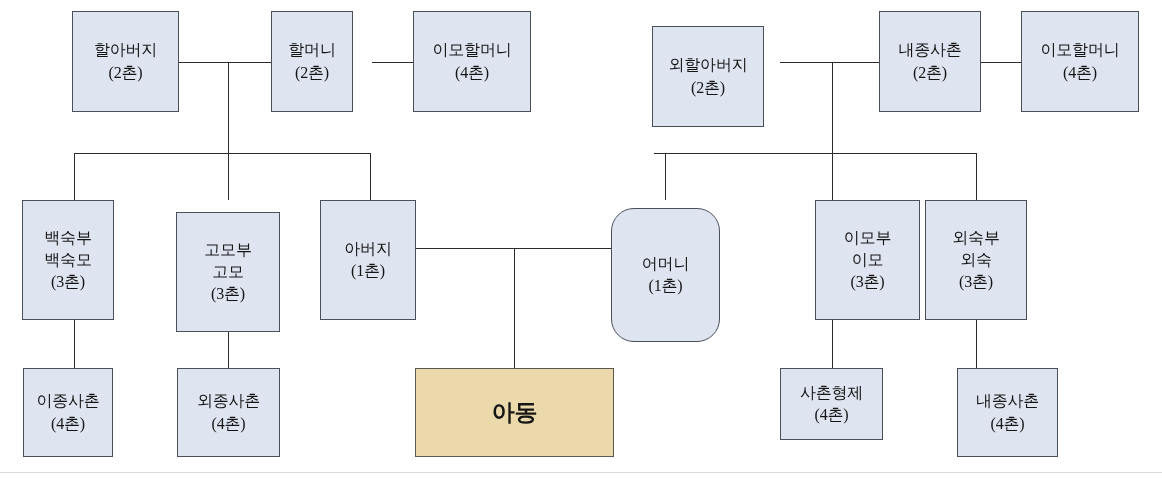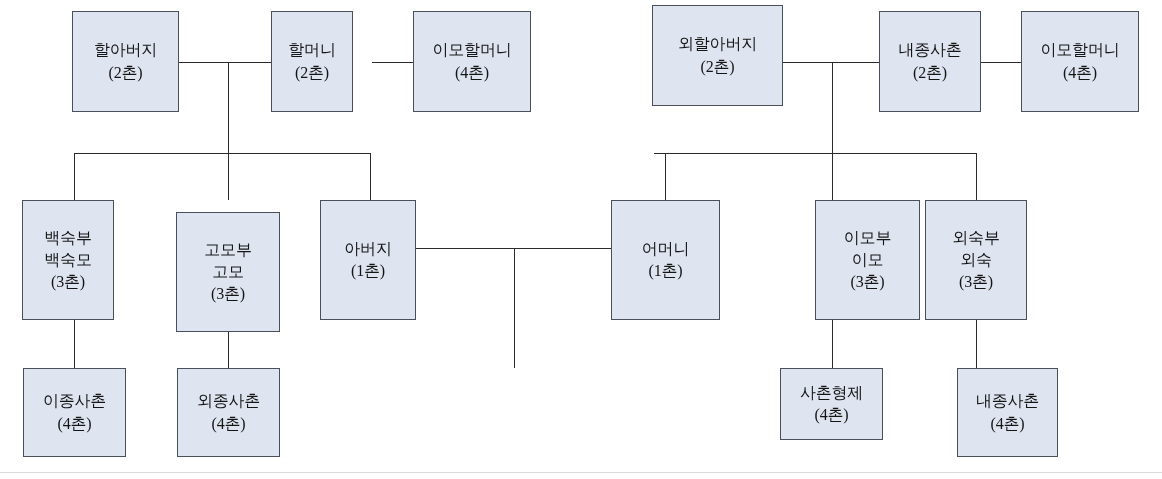--- a/index.html
+++ b/index.html
@@ -99,21 +99,21 @@
   <div class="node" style="left:271px; top:11px; width:82px; height:101px;">
     <span class="ln">할머니</span>
     <span class="ln">(2촌)</span>
   </div>
 
   <div class="node" style="left:413px; top:11px; width:118px; height:101px;">
     <span class="ln">이모할머니</span>
     <span class="ln">(4촌)</span>
   </div>
 
-  <div class="node" style="left:652px; top:5px; width:131px; height:101px;">
+  <div class="node" style="left:652px; top:26px; width:112px; height:101px;">
     <span class="ln">외할아버지</span>
     <span class="ln">(2촌)</span>
   </div>
 
   <div class="node" style="left:879px; top:11px; width:102px; height:101px;">
     <span class="ln">내종사촌</span>
     <span class="ln">(2촌)</span>
   </div>
 
   <div class="node" style="left:1021px; top:11px; width:118px; height:101px;">
@@ -131,47 +131,50 @@
     <span class="ln">고모부</span>
     <span class="ln">고모</span>
     <span class="ln">(3촌)</span>
   </div>
 
   <div class="node" style="left:320px; top:200px; width:96px; height:120px;">
     <span class="ln">아버지</span>
     <span class="ln">(1촌)</span>
   </div>
 
-  <div class="node" style="left:611px; top:200px; width:109px; height:120px;">
+  <div class="node" style="left:611px; top:208px; width:109px; height:134px;border-radius:23px;">
     <span class="ln">어머니</span>
     <span class="ln">(1촌)</span>
   </div>
 
   <div class="node" style="left:779px; top:200px; width:105px; height:120px;margin-left:36px;">
     <span class="ln">이모부</span>
     <span class="ln">이모</span>
     <span class="ln">(3촌)</span>
   </div>
 
   <div class="node" style="left:925px; top:200px; width:102px; height:120px;">
     <span class="ln">외숙부</span>
     <span class="ln">외숙</span>
     <span class="ln">(3촌)</span>
   </div>
 
-  <div class="node" style="left:23px; top:368px; width:103px; height:89px;">
+  <div class="node" style="left:23px; top:368px; width:90px; height:89px;">
     <span class="ln">이종사촌</span>
     <span class="ln">(4촌)</span>
   </div>
 
   <div class="node" style="left:177px; top:368px; width:103px; height:89px;">
     <span class="ln">외종사촌</span>
     <span class="ln">(4촌)</span>
   </div>
 
+  <div class="node child" style="left:415px; top:368px; width:199px; height:89px;">
+    <span class="ln">아동</span>
+  </div>
 
   <div class="node" style="left:780px; top:368px; width:103px; height:72px;">
     <span class="ln">사촌형제</span>
     <span class="ln">(4촌)</span>
   </div>
 
   <div class="node" style="left:925px; top:368px; width:101px; height:89px;margin-left:32px;">
     <span class="ln">내종사촌</span>
     <span class="ln">(4촌)</span>
   </div>

